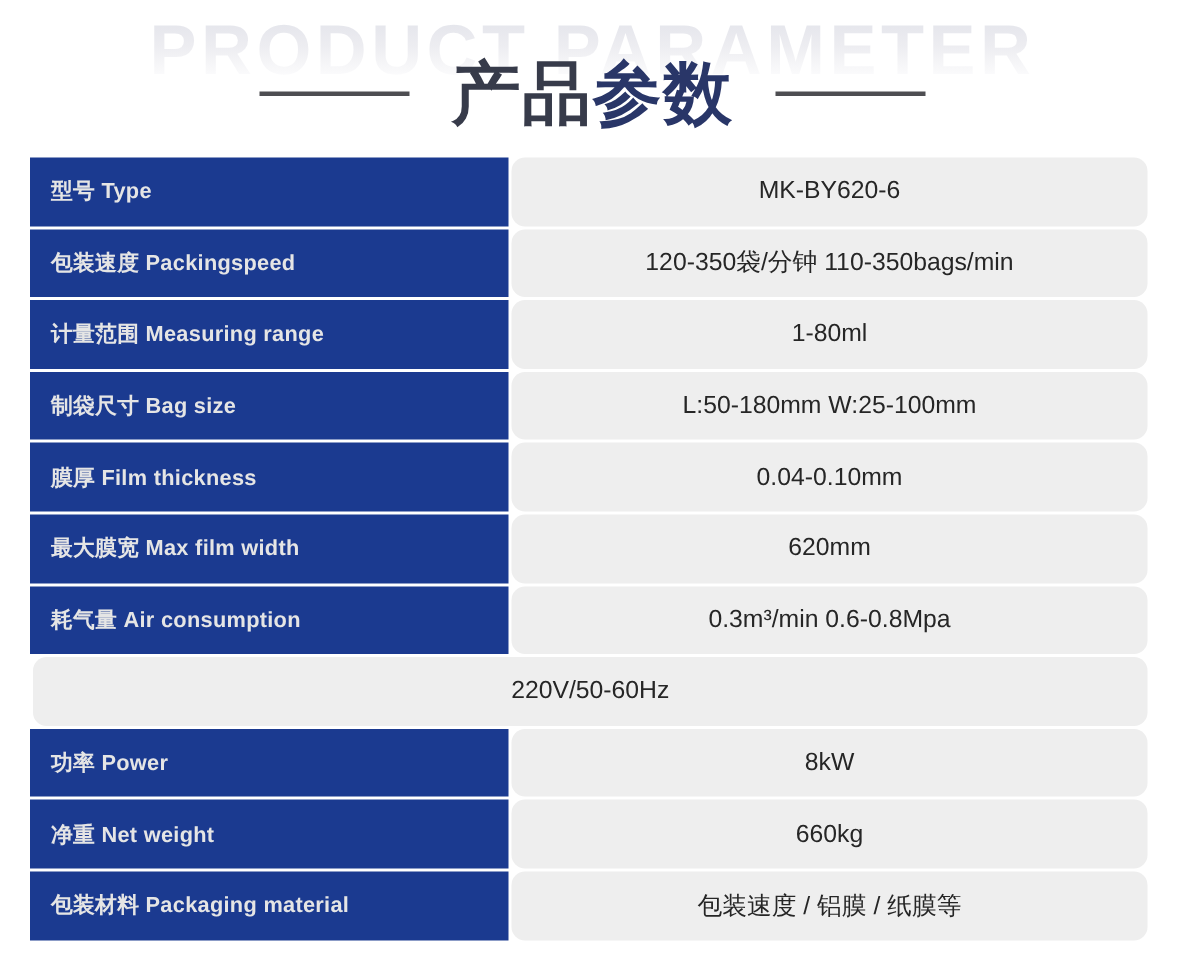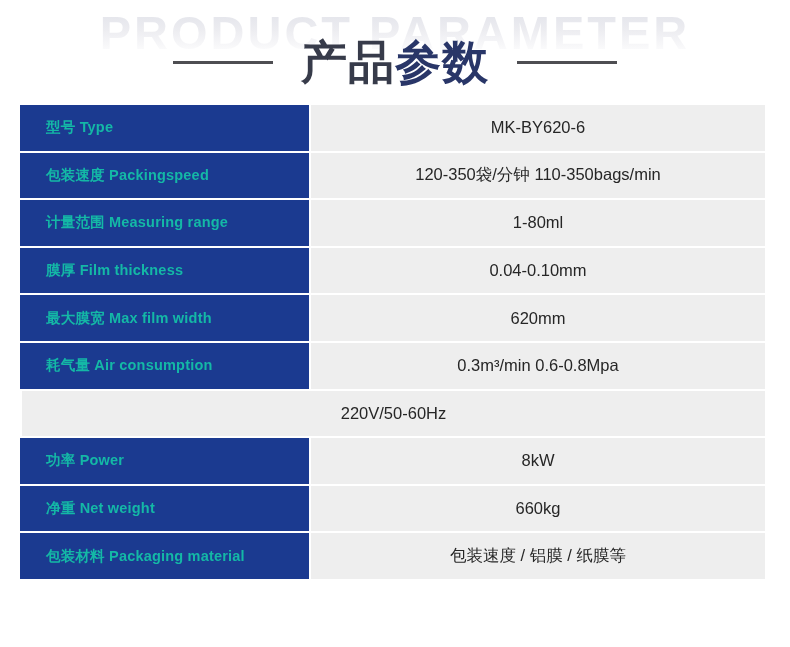--- a/index.html
+++ b/index.html
@@ -88,46 +88,47 @@
 
   .spec-row {
     display: flex;
     width: 745px;
     height: 45.6px;
     margin-bottom: 2px;
   }
   .spec-row:last-child { margin-bottom: 8px; }
 
   .spec-label {
-    width: 289px;
+    width: 319px;
     flex: none;
     background: #1b3a90;
-    color: #14b8a6;
+    color: #e5e5e5;
     font-size: 14.5px;
     font-weight: bold;
     display: flex;
     align-items: center;
-    padding-left: 26px;
+    padding-left: 14px;
     box-sizing: border-box;
     letter-spacing: 0.2px;
     white-space: nowrap;
     overflow: hidden;
   }
 
   .spec-value {
     flex: 1 1 auto;
     margin-left: 2px;
     background: #eeeeee;
     color: #262626;
     font-size: 16.5px;
     display: flex;
     align-items: center;
     justify-content: center;
     white-space: nowrap;
     overflow: hidden;
+    border-radius: 9px;
   }
 </style>
 </head>
 <body>
 
 <div id="page">
 
   <div class="header">
     <div class="watermark">PRODUCT PARAMETER</div>
 
@@ -143,20 +144,24 @@
         <div class="spec-label">型号 Type</div>
         <div class="spec-value">MK-BY620-6</div>
       </div>
       <div class="spec-row">
         <div class="spec-label">包装速度 Packingspeed</div>
         <div class="spec-value">120-350袋/分钟 110-350bags/min</div>
       </div>
       <div class="spec-row">
         <div class="spec-label">计量范围 Measuring range</div>
         <div class="spec-value">1-80ml</div>
+      </div>
+      <div class="spec-row">
+        <div class="spec-label">制袋尺寸 Bag size</div>
+        <div class="spec-value">L:50-180mm W:25-100mm</div>
       </div>
       <div class="spec-row">
         <div class="spec-label">膜厚 Film thickness</div>
         <div class="spec-value">0.04-0.10mm</div>
       </div>
       <div class="spec-row">
         <div class="spec-label">最大膜宽 Max film width</div>
         <div class="spec-value">620mm</div>
       </div>
       <div class="spec-row">

